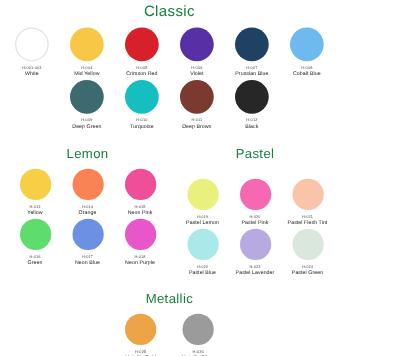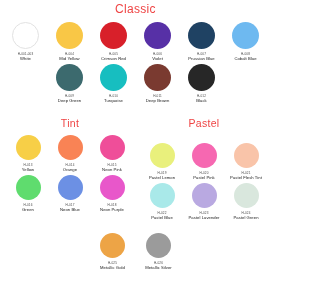--- a/index.html
+++ b/index.html
@@ -15,21 +15,21 @@
     width: 271px;
     height: 285px;
     background: #ffffff;
   }
 
   
   .section-title {
     font-family: "Liberation Sans", sans-serif;
     font-size: 11.5px;
     font-weight: 400;
-    color: #ef4444;
+    color: #15803d;
     letter-spacing: 0.3px;
     text-align: center;
     line-height: 13px;
   }
 
   
   .grid {
     display: flex;
     flex-wrap: wrap;
     justify-content: center;
@@ -145,21 +145,21 @@
         </div>
         <div class="cell">
           <div class="dot" style="background: rgb(39, 39, 39);"></div>
           <div class="code">H-012</div>
           <div class="cname">Black</div>
         </div>
       </div>
   </div>
 
   <div id="neon-block">
-    <div class="section-title">Tint</div>
+    <div class="section-title">Lemon</div>
     <div class="grid" id="neon-grid">
         <div class="cell">
           <div class="dot" style="background: rgb(247, 207, 71);"></div>
           <div class="code">H-013</div>
           <div class="cname">Yellow</div>
         </div>
         <div class="cell">
           <div class="dot" style="background: rgb(249, 131, 85);"></div>
           <div class="code">H-014</div>
           <div class="cname">Orange</div>
@@ -217,20 +217,21 @@
         </div>
         <div class="cell">
           <div class="dot" style="background: rgb(217, 231, 221);"></div>
           <div class="code">H-024</div>
           <div class="cname">Pastel Green</div>
         </div>
       </div>
   </div>
 
   <div id="metallic-block">
+    <div class="section-title">Metallic</div>
     <div class="grid" id="metallic-grid">
         <div class="cell">
           <div class="dot" style="background: rgb(237, 164, 70);"></div>
           <div class="code">H-025</div>
           <div class="cname">Metallic Gold</div>
         </div>
         <div class="cell">
           <div class="dot" style="background: rgb(155, 155, 155);"></div>
           <div class="code">H-026</div>
           <div class="cname">Metallic Silver</div>

